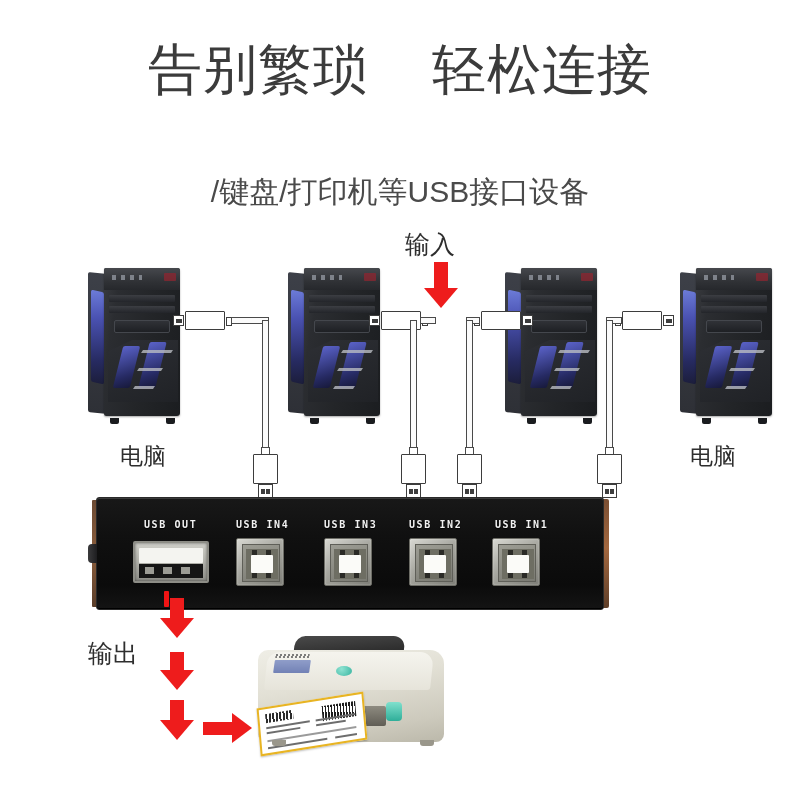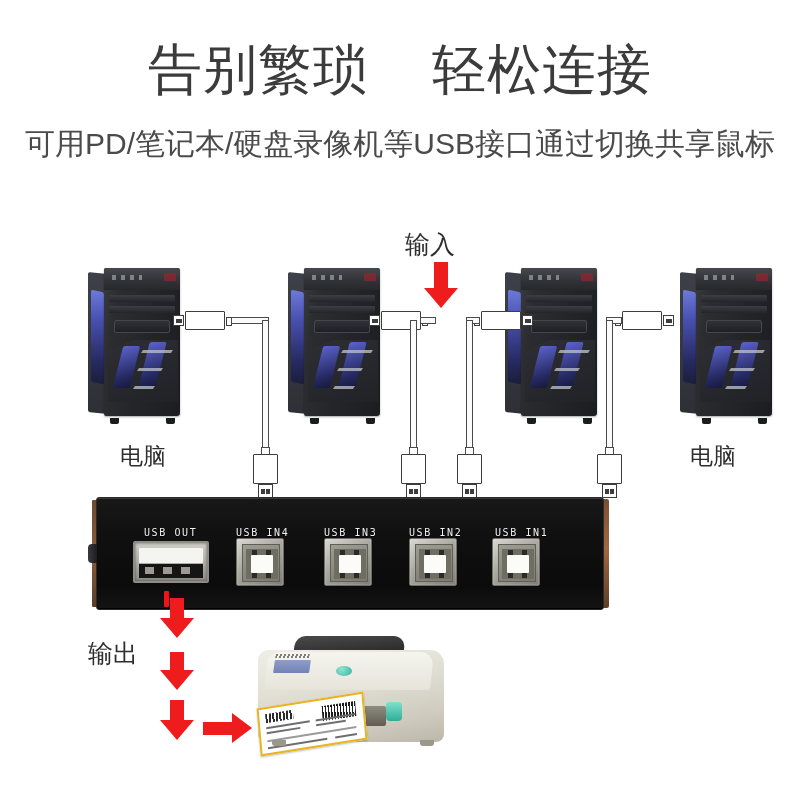--- a/index.html
+++ b/index.html
@@ -199,25 +199,24 @@
     border:1px solid #2a2a2a;
     border-radius:3px;
     box-shadow:inset 0 1px 0 #3a3a3a, inset 0 -1px 0 #000;
   }
   .sw-knob {
     position:absolute; left:-8px; top:47px; width:9px; height:19px;
     background:linear-gradient(90deg,#3a3a3c,#1d1d1f);
     border-radius:4px 0 0 4px;
   }
   .port-label {
-    position:absolute; color:#f2f2f2; font-size:10px; font-weight:400;
+    position:absolute; color:#f2f2f2; font-size:10px; font-weight:700;
     letter-spacing:1.6px; font-family:"DejaVu Sans Mono","Liberation Mono",monospace;
     white-space:nowrap;
     text-shadow:0 1px 1px #000;
-    margin-top:8px;
   }
 
   
   .port-a {
     position:absolute; width:76px; height:42px;
     background:linear-gradient(180deg,#cfcfc9 0%,#b9b9b2 40%,#8e8e88 100%);
     border:2px solid #8d8d86;
     border-radius:2px;
     box-shadow:inset 0 0 3px rgba(0,0,0,.5);
   }
@@ -335,21 +334,21 @@
     position:absolute; top:104px; width:14px; height:6px;
     background:#9a978b; border-radius:0 0 3px 3px;
   }
 </style>
 </head>
 <body>
 
 <div id="stage">
 
   <div class="title">告别繁琐    轻松连接</div>
-  <div class="subtitle sub1">可用PD/笔记本/硬盘录像机等USB接口通过切换共享鼠标</div>
+  <div class="subtitle sub2">/键盘/打印机等USB接口设备</div>
 
   <div class="cn-label lbl-input">输入</div>
   <div>
     <div class="arr-shaft" style="left:434px; top:262px; width:14px; height:28px;"></div>
     <div class="arr-head-d" style="left:424px; top:288px;"></div>
   </div>
 
   <div class="pc" style="left:88px; top:268px;">
     <div class="sidepanel">
         <div class="sidewin"></div>

